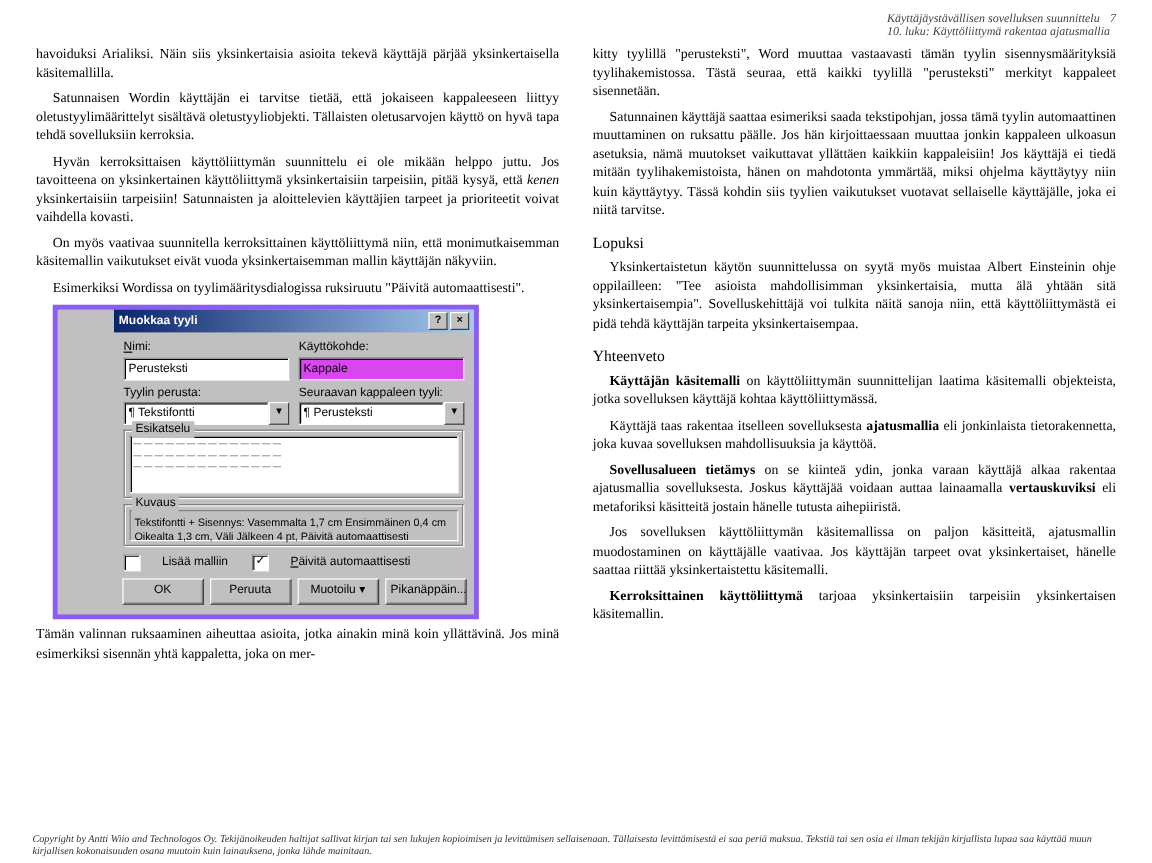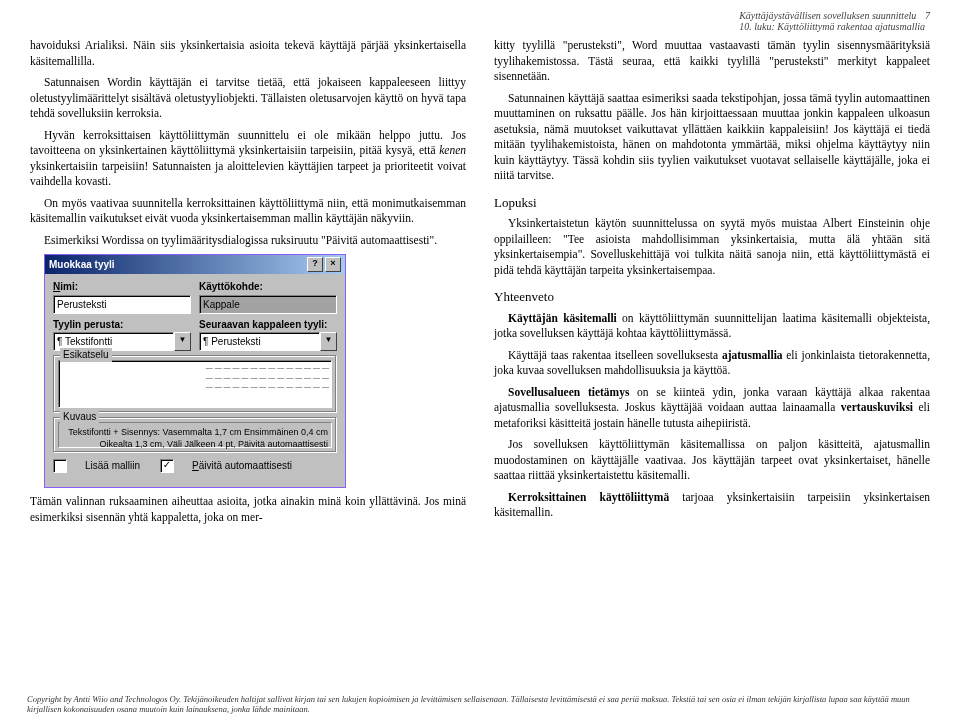--- a/index.html
+++ b/index.html
@@ -42,62 +42,63 @@
   }
   .col p.noindent { text-indent: 0; }
   .col h3 {
     font-size: 13px;
     font-weight: normal;
     margin: 10px 0 5px 0;
   }
   .dialog {
     width: 300px;
     background: #c0c0c0;
-    border: 1px solid #8b5cf6;
+    border: 4px solid #8b5cf6;
     margin: 6px 0 6px 14px;
     font-family: Tahoma, Arial, sans-serif;
     font-size: 10px;
+    padding-left: 47px;
   }
   .dialog .titlebar {
     background: linear-gradient(to right, #0a246a, #a6caf0);
     color: #fff;
     padding: 2px 4px;
     display: flex;
     justify-content: space-between;
     align-items: center;
     font-weight: bold;
   }
   .titlebar .btns { display:flex; gap:2px; }
   .titlebar .wbtn {
     width:14px; height:13px; background:#c0c0c0;
     border:1px solid #fff; border-right-color:#404040; border-bottom-color:#404040;
     font-size:9px; line-height:11px; text-align:center; color:#000; font-weight:bold;
   }
   .dlgbody { padding:6px 8px 8px; }
   .row2 { display:flex; gap:8px; margin-bottom:4px; }
   .row2 > div { flex:1; }
-  .lbl { font-size:10px; display:block; margin-bottom:1px;font-weight:bold; }
+  .lbl { font-size:10px; display:block; margin-bottom:1px; }
   .lbl u { text-decoration: underline; }
   .txtfield {
     width:100%; height:19px; background:#fff;
     border:1px solid #808080; border-right-color:#fff; border-bottom-color:#fff;
     box-shadow: inset 1px 1px 0 #000;
     font-size:10px; padding:1px 3px; box-sizing:border-box;
   }
   .combo { display:flex; }
   .combo .txtfield { flex:1; }
   .cbobtn {
     width:15px; height:17px; background:#c0c0c0;
     border:1px solid #fff; border-right-color:#404040; border-bottom-color:#404040;
     text-align:center; font-size:8px; line-height:14px;
   }
   .group {
     border:1px solid #808080; border-right-color:#fff; border-bottom-color:#fff;
     box-shadow: inset -1px -1px 0 #808080, inset 1px 1px 0 #fff;
-    padding:4px; margin:4px 0; position:relative;text-align:right;
+    padding:4px; margin:4px 0; position:relative;
   }
   .grouplabel { position:absolute; top:-8px; left:6px; background:#c0c0c0; padding:0 3px; font-size:10px; }
   .preview {
     width:100%; height:48px; background:#fff;
     border:1px solid #808080; border-right-color:#fff; border-bottom-color:#fff;
     box-shadow: inset 1px 1px 0 #000;
     font-size:7px; padding:2px; box-sizing:border-box; color:#444;
     overflow:hidden;
   }
   .kuvaus {
@@ -159,21 +160,21 @@
           </div>
         </div>
         <div class="dlgbody">
           <div class="row2">
             <div>
               <span class="lbl"><u>N</u>imi:</span>
               <input class="txtfield" value="Perusteksti" style="">
             </div>
             <div>
               <span class="lbl">Käyttökohde:</span>
-              <input class="txtfield" style="background: #a3a3a3;" readonly="" value="Kappale">
+              <input class="txtfield" style="background: #d946ef;" readonly="" value="Kappale">
             </div>
           </div>
           <div class="row2">
             <div>
               <span class="lbl">Tyylin perusta:</span>
               <div class="combo">
                 <input class="txtfield" value="¶ Tekstifontti" style="">
                 <div class="cbobtn">▼</div>
               </div>
             </div>
@@ -195,20 +196,26 @@
           </div>
           <div class="chkrow">
             <div class="chk">
               <div class="chkbox"></div>
               <span>Lisää malliin</span>
             </div>
             <div class="chk">
               <div class="chkbox">✓</div>
               <span><u>P</u>äivitä automaattisesti</span>
             </div>
+          </div>
+          <div class="btnrow">
+            <div class="winbtn">OK</div>
+            <div class="winbtn">Peruuta</div>
+            <div class="winbtn"><span>Muotoilu</span> ▾</div>
+            <div class="winbtn">Pikanäppäin...</div>
           </div>
         </div>
       </div>
 
       <p class="noindent">Tämän valinnan ruksaaminen aiheuttaa asioita, jotka ainakin minä koin yllättävinä. Jos minä esimerkiksi sisennän yhtä kappaletta, joka on mer-</p>
     </div>
 
     <div class="col">
       <p class="noindent">kitty tyylillä "perusteksti", Word muuttaa vastaavasti tämän tyylin sisennysmäärityksiä tyylihakemistossa. Tästä seuraa, että kaikki tyylillä "perusteksti" merkityt kappaleet sisennetään.</p>
       <p>Satunnainen käyttäjä saattaa esimeriksi saada tekstipohjan, jossa tämä tyylin automaattinen muuttaminen on ruksattu päälle. Jos hän kirjoittaessaan muuttaa jonkin kappaleen ulkoasun asetuksia, nämä muutokset vaikuttavat yllättäen kaikkiin kappaleisiin! Jos käyttäjä ei tiedä mitään tyylihakemistoista, hänen on mahdotonta ymmärtää, miksi ohjelma käyttäytyy niin kuin käyttäytyy. Tässä kohdin siis tyylien vaikutukset vuotavat sellaiselle käyttäjälle, joka ei niitä tarvitse.</p>

